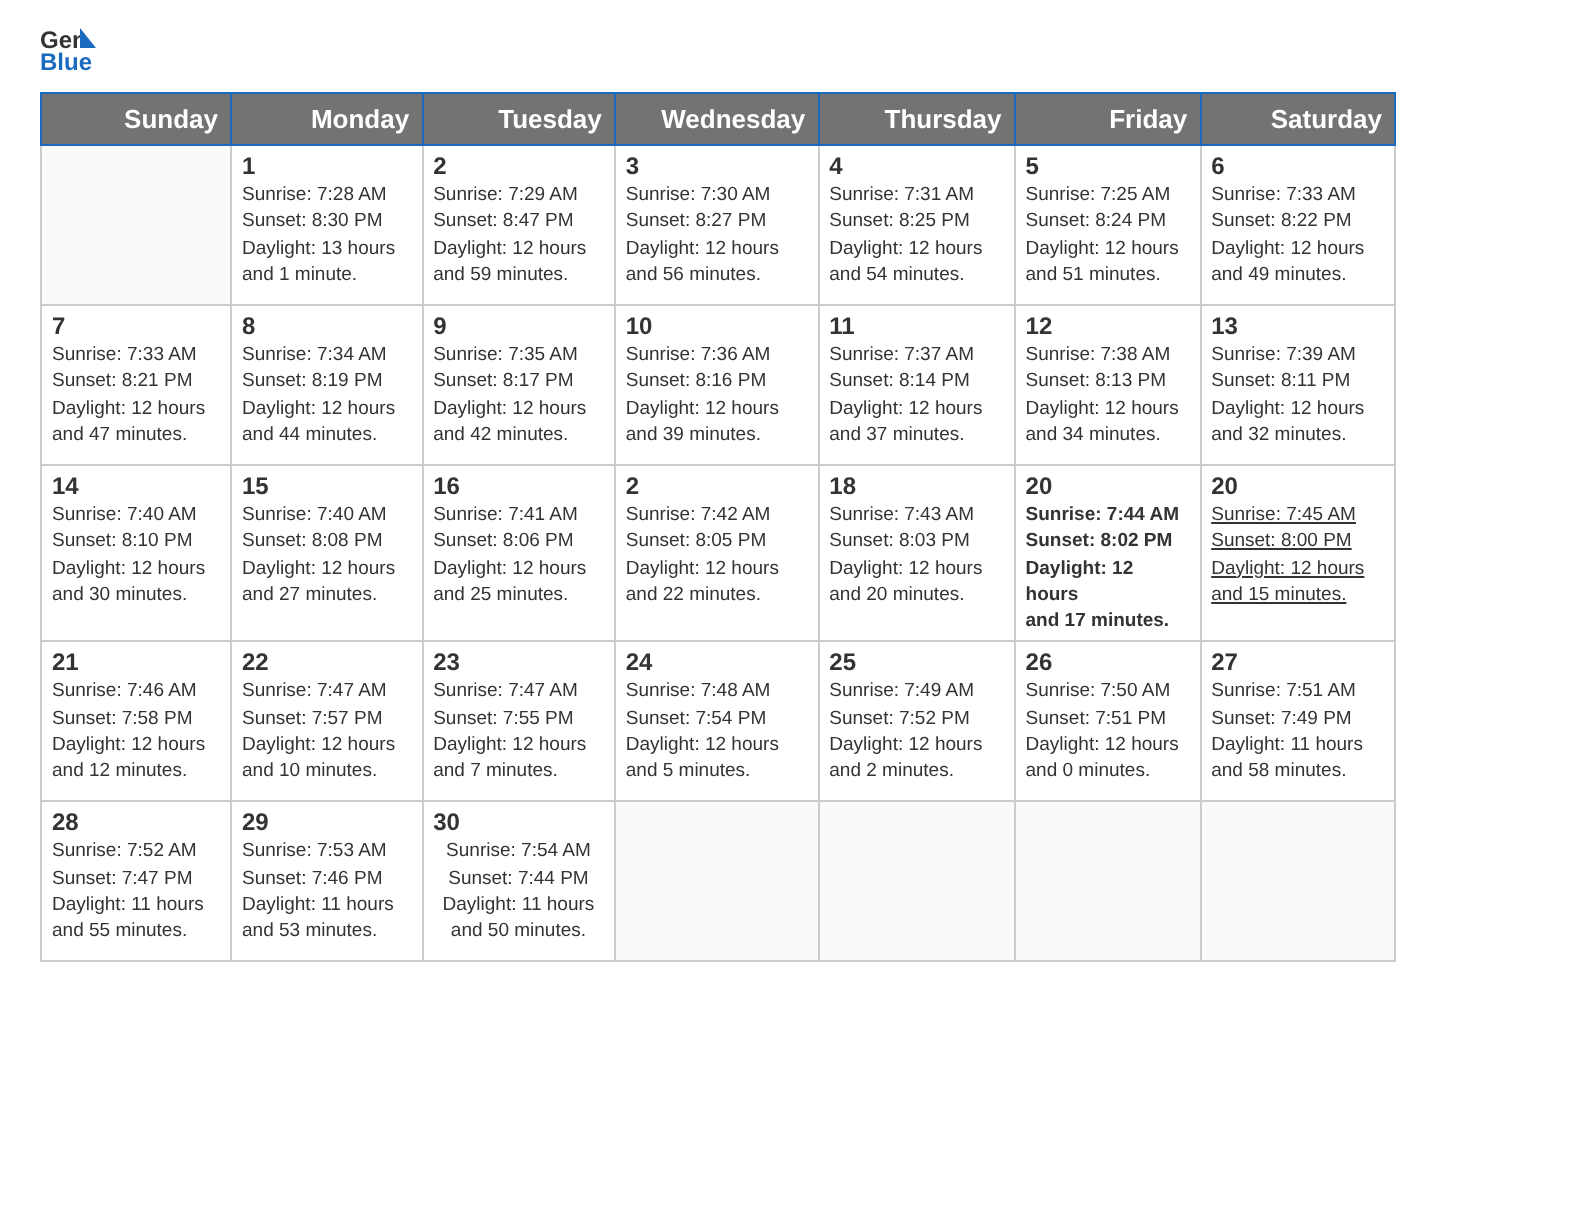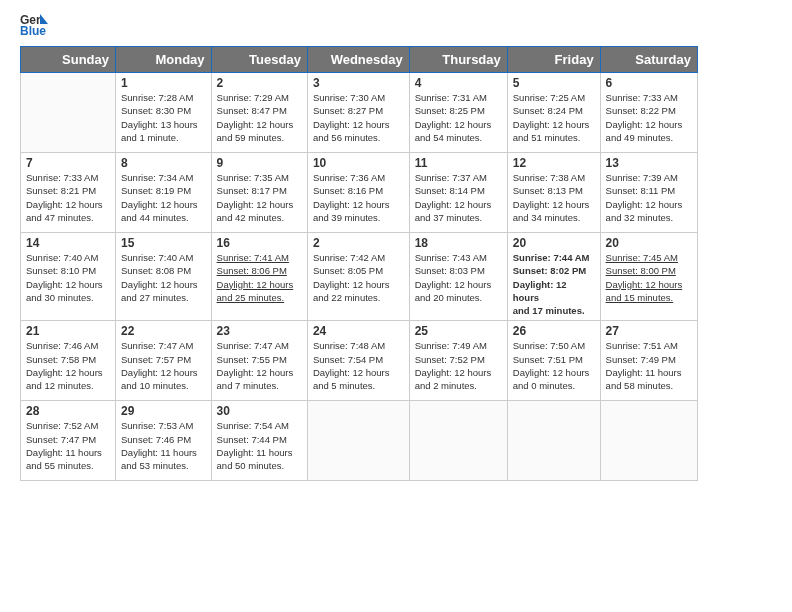--- a/index.html
+++ b/index.html
@@ -227,21 +227,21 @@
           </td>
           <td>
             <span class="day-number">15</span>
             <div class="cell-text" style="white-space: pre-line;">Sunrise: 7:40 AM
 Sunset: 8:08 PM
 Daylight: 12 hours
 and 27 minutes.</div>
           </td>
           <td>
             <span class="day-number">16</span>
-            <div class="cell-text" style="white-space: pre-line; text-decoration: underline;">Sunrise: 7:41 AM
+            <div class="cell-text" style="white-space: pre-line;">Sunrise: 7:41 AM
 Sunset: 8:06 PM
 Daylight: 12 hours
 and 25 minutes.</div>
           </td>
           <td>
             <span class="day-number">2</span>
             <div class="cell-text" style="white-space: pre-line;">Sunrise: 7:42 AM
 Sunset: 8:05 PM
 Daylight: 12 hours
 and 22 minutes.</div>
@@ -329,21 +329,21 @@
           </td>
           <td>
             <span class="day-number">29</span>
             <div class="cell-text" style="white-space: pre-line;">Sunrise: 7:53 AM
 Sunset: 7:46 PM
 Daylight: 11 hours
 and 53 minutes.</div>
           </td>
           <td>
             <span class="day-number">30</span>
-            <div class="cell-text" style="white-space: pre-line;">Sunrise: 7:54 AM
+            <div class="cell-text" style="white-space: pre-line; text-align: center;">Sunrise: 7:54 AM
 Sunset: 7:44 PM
 Daylight: 11 hours
 and 50 minutes.</div>
           </td>
           <td class="empty-cell"></td>
           <td class="empty-cell"></td>
           <td class="empty-cell"></td>
           <td class="empty-cell"></td>
         </tr>
       </tbody>

